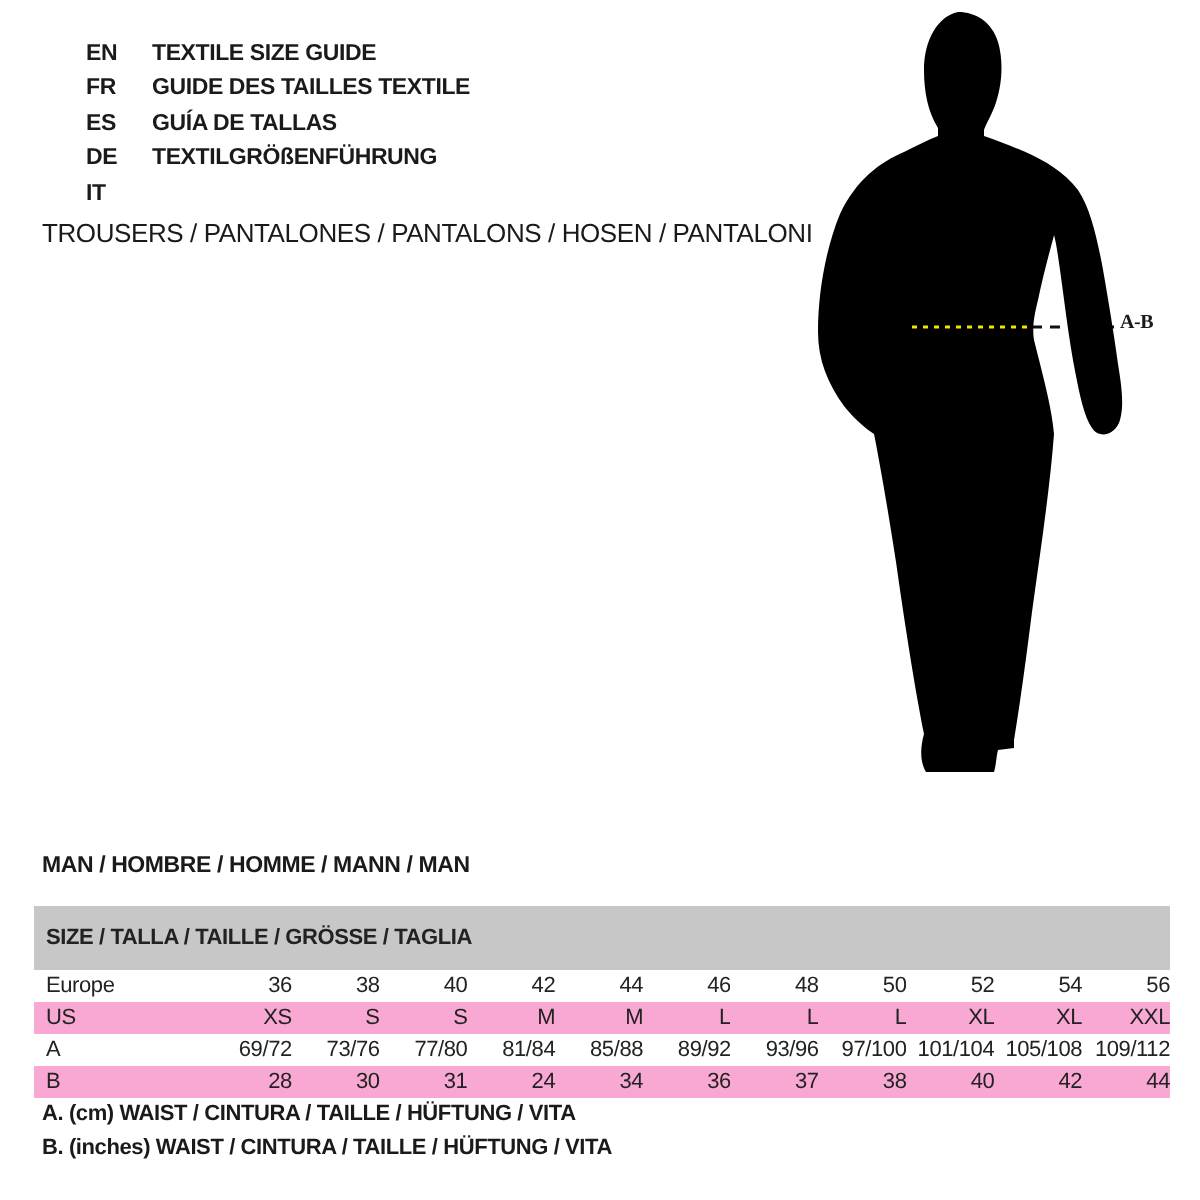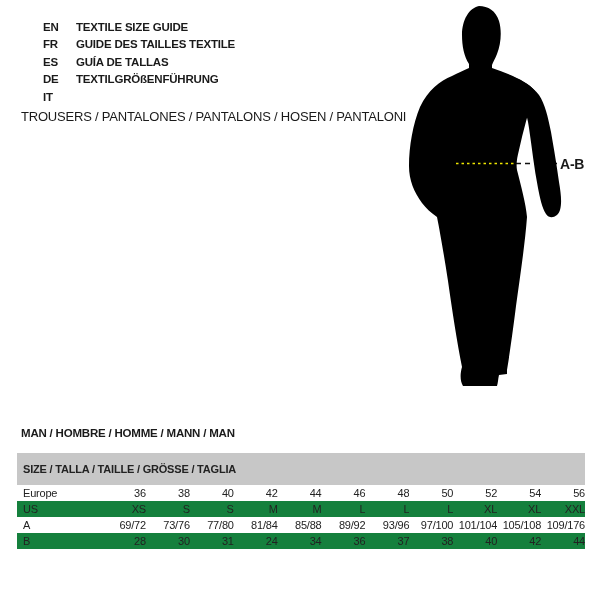--- a/index.html
+++ b/index.html
@@ -58,24 +58,25 @@
     left: 400px;
     top: 0;
     width: 200px;
     height: 400px;
   }
   .figure-wrap svg { display: block; width: 200px; height: 400px; }
   .measure-label {
     position: absolute;
     left: 160px;
     top: 156px;
-    font-size: 14px;
+    font-size: 10px;
     font-weight: 700;
     letter-spacing: -0.2px;
     color: #1a1a1a;
+    font-family: Liberation Serif, serif;
   }
 
   
   .size-table {
     position: absolute;
     left: 17px;
     top: 453px;
     width: 568px;
     border-collapse: collapse;
     table-layout: fixed;
@@ -97,21 +98,21 @@
     background: #c7c7c7;
     text-align: left;
     padding-left: 6px;
     font-weight: 700;
     height: 32px;
   }
   .size-table td.row-label {
     text-align: left;
     padding-left: 6px;
   }
-  .size-table tr.alt td { background: #15803d; }
+  .size-table tr.alt td { background: #f9a8d4; }
 
   
   .notes-block {
     position: absolute;
     left: 21px;
     top: 551px;
   }
   .note-line {
     height: 17px;
     font-size: 11px;
@@ -255,33 +256,37 @@
         <td>69/72</td>
         <td>73/76</td>
         <td>77/80</td>
         <td>81/84</td>
         <td>85/88</td>
         <td>89/92</td>
         <td>93/96</td>
         <td>97/100</td>
         <td>101/104</td>
         <td>105/108</td>
-        <td>109/176</td>
+        <td>109/112</td>
       </tr>
       <tr class="alt">
         <td class="row-label">B</td>
         <td>28</td>
         <td>30</td>
         <td>31</td>
         <td>24</td>
         <td>34</td>
         <td>36</td>
         <td>37</td>
         <td>38</td>
         <td>40</td>
         <td>42</td>
         <td>44</td>
       </tr>
     </tbody>
   </table>
 
+  <div class="notes-block">
+    <div class="note-line">A. (cm) WAIST / CINTURA / TAILLE / HÜFTUNG / VITA</div>
+    <div class="note-line">B. (inches) WAIST / CINTURA / TAILLE / HÜFTUNG / VITA</div>
+  </div>
 
 </div>
 
 </body></html>

